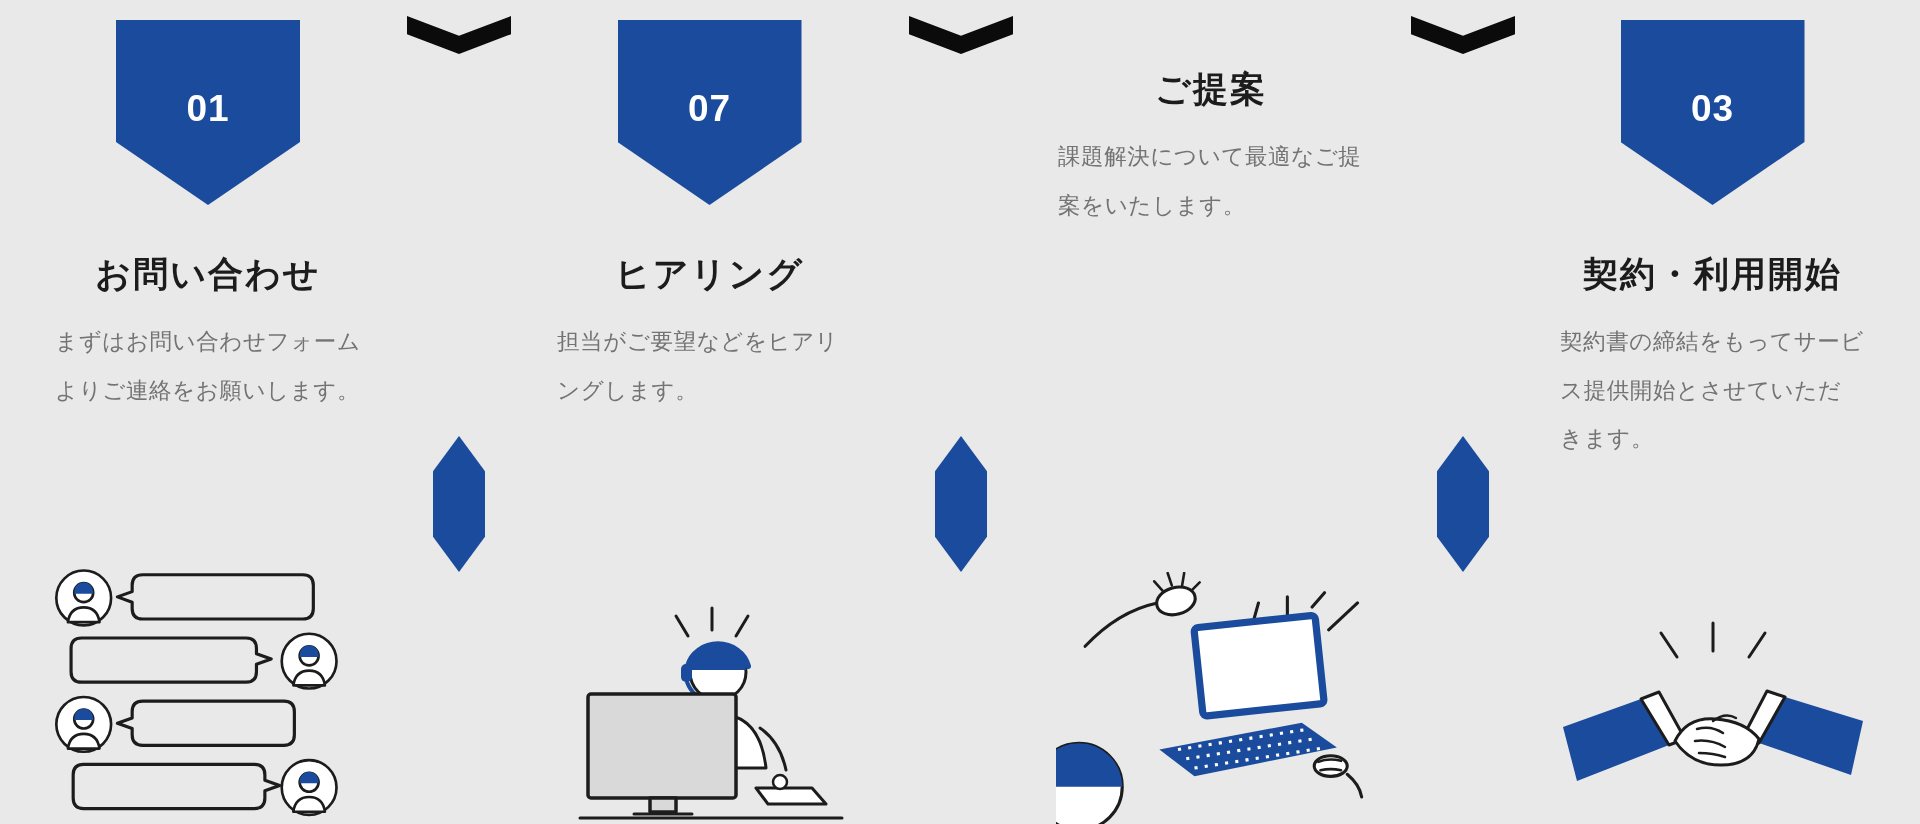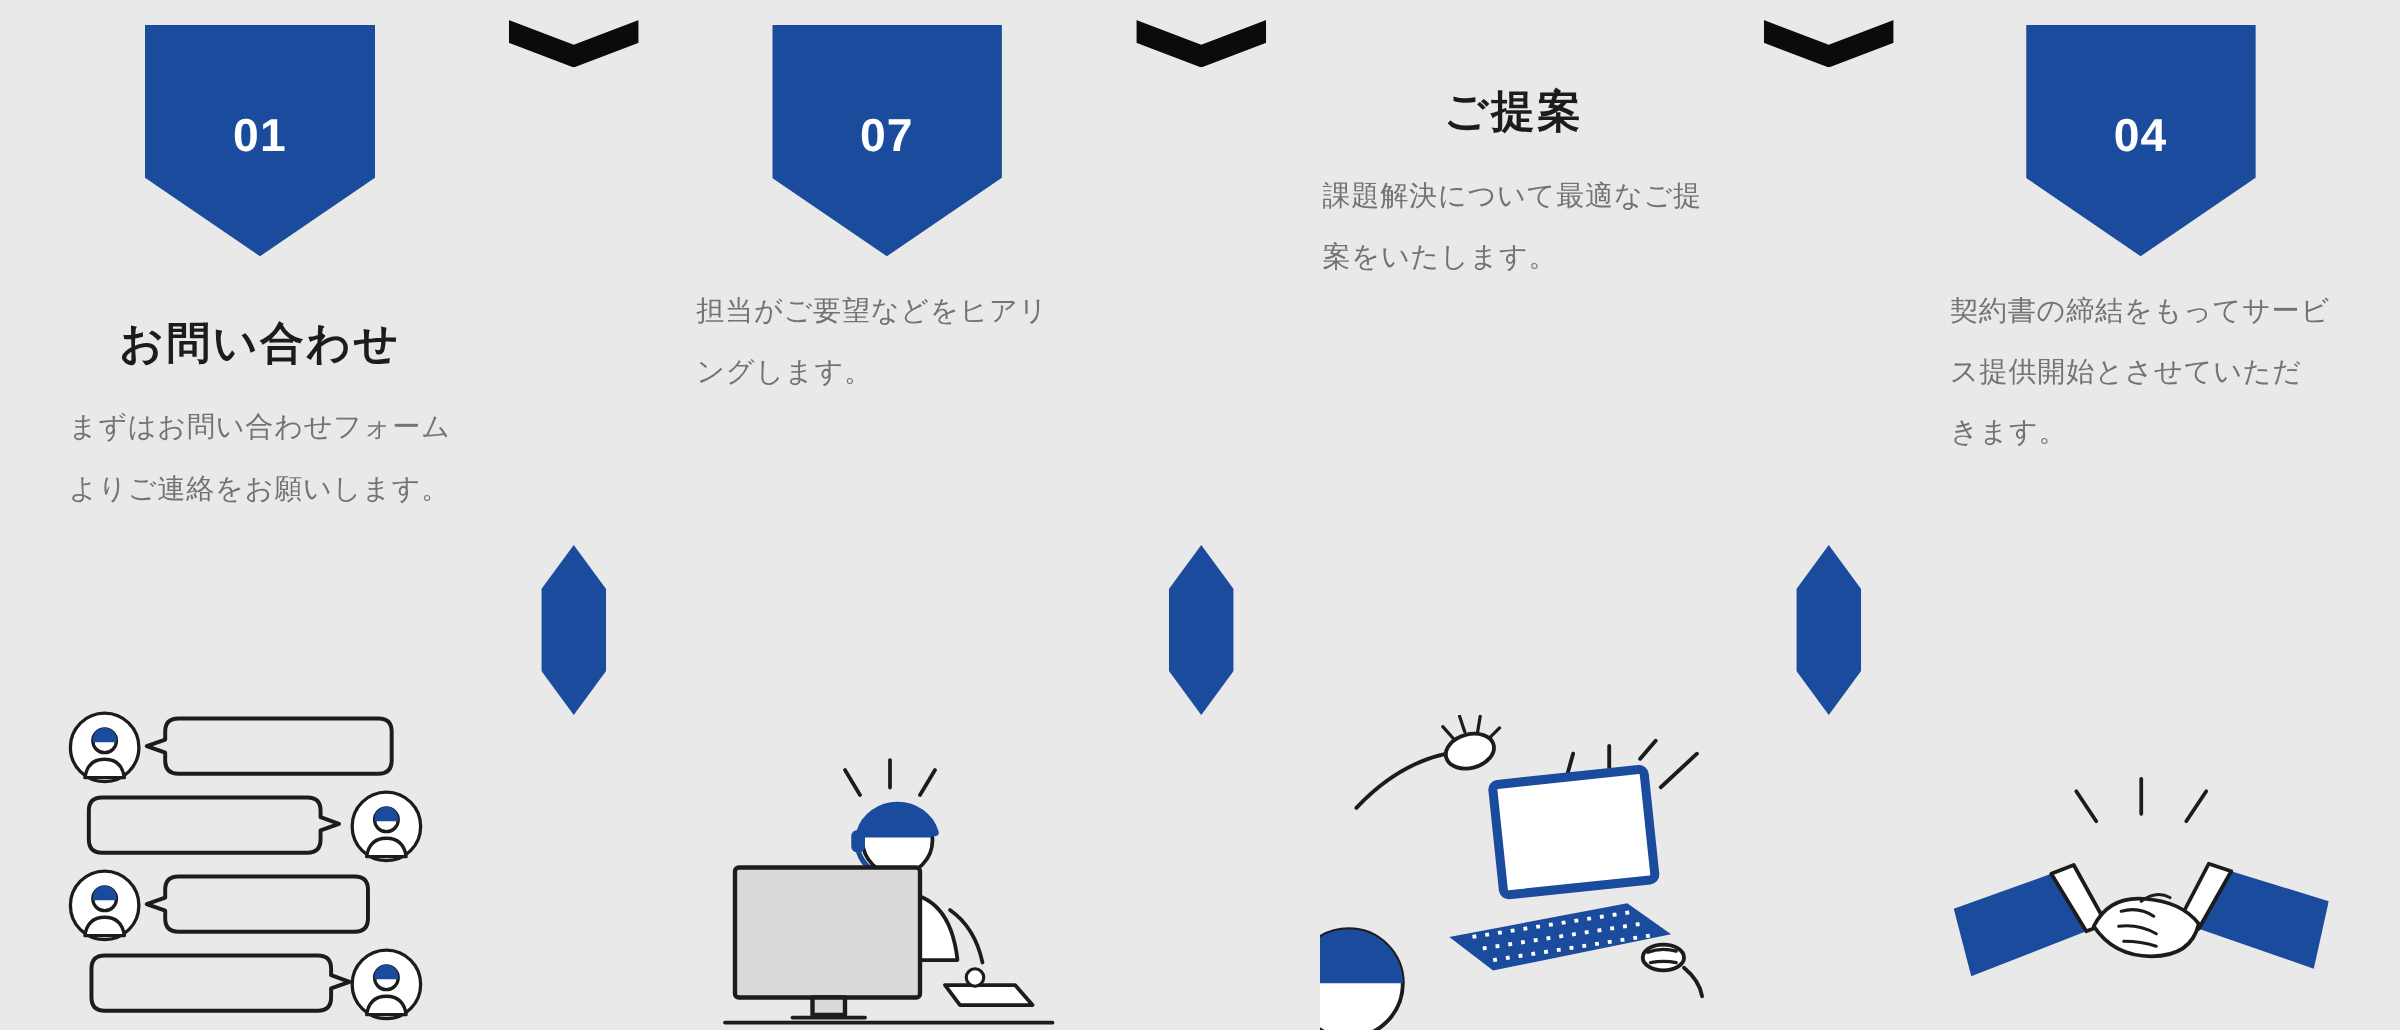--- a/index.html
+++ b/index.html
@@ -115,20 +115,21 @@
         <use href="#av1" x="32" y="150"></use>
         <use href="#av1" x="246" y="210"></use>
       </svg>
     </div>
   </div>
 
   <div class="step">
     <div class="banner">
       <span class="num">07</span>
     </div>
+    <h3 class="title">ヒアリング</h3>
     <p class="desc">担当がご要望などをヒアリングします。</p>
     <div class="illu">
       <svg width="300" height="236" viewBox="0 0 300 232" aria-hidden="true">
         <path class="ln" d="M128,40 L116,20 M152,34 L152,12 M176,40 L188,20"></path>
         <path class="wf" d="M112,172 Q116,118 158,118 Q200,118 206,172 Z"></path>
         <path class="bf" d="M154,118 l10,0 l3,12 l-8,18 l-8,-18 z"></path>
         <path class="ln" d="M200,132 q20,14 26,42"></path>
         <circle cx="158" cy="76" r="28" class="wf"></circle>
         <path class="bf" d="M130,74 a28,26 0 0,1 56,0 z"></path>
         <path class="bs" d="M128,70 a31,29 0 0,1 60,0"></path>
@@ -165,22 +166,23 @@
         <path class="kl" d="M118,172 L246,152 M126,181 L254,161 M134,190 L262,170"></path>
         <ellipse cx="266" cy="188" rx="16" ry="10" class="wf"></ellipse>
         <path class="ln25" d="M254,184 q10,-4 22,-1 M256,192 q10,-2 20,0"></path>
         <path class="ln" d="M282,196 q12,10 14,22"></path>
       </svg>
     </div>
   </div>
 
   <div class="step">
     <div class="banner">
-      <span class="num">04</span>
-    </div>
+      <span class="num">03</span>
+    </div>
+    <h3 class="title">契約・利用開始</h3>
     <p class="desc">契約書の締結をもってサービス提供開始とさせていただきます。</p>
     <div class="illu">
       <svg width="300" height="232" viewBox="0 0 300 230" aria-hidden="true">
         <path class="ln" d="M150,52 V24 M114,58 L98,34 M186,58 L202,34"></path>
         <polygon class="bf" points="0,128 78,100 106,146 14,182"></polygon>
         <polygon class="bf" points="300,122 222,98 196,144 288,176"></polygon>
         <polygon class="wf" points="78,100 96,93 122,140 106,146"></polygon>
         <polygon class="wf" points="222,98 204,92 180,138 196,144"></polygon>
         <path class="wf" d="M112,142 Q124,118 152,120 Q182,122 196,140 Q190,166 158,166 Q128,166 112,142 Z"></path>
         <path class="ln25" d="M134,130 q14,-4 26,4 M132,142 q16,-2 30,6 M136,154 q14,0 26,4 M150,122 q12,-9 23,-3"></path>

